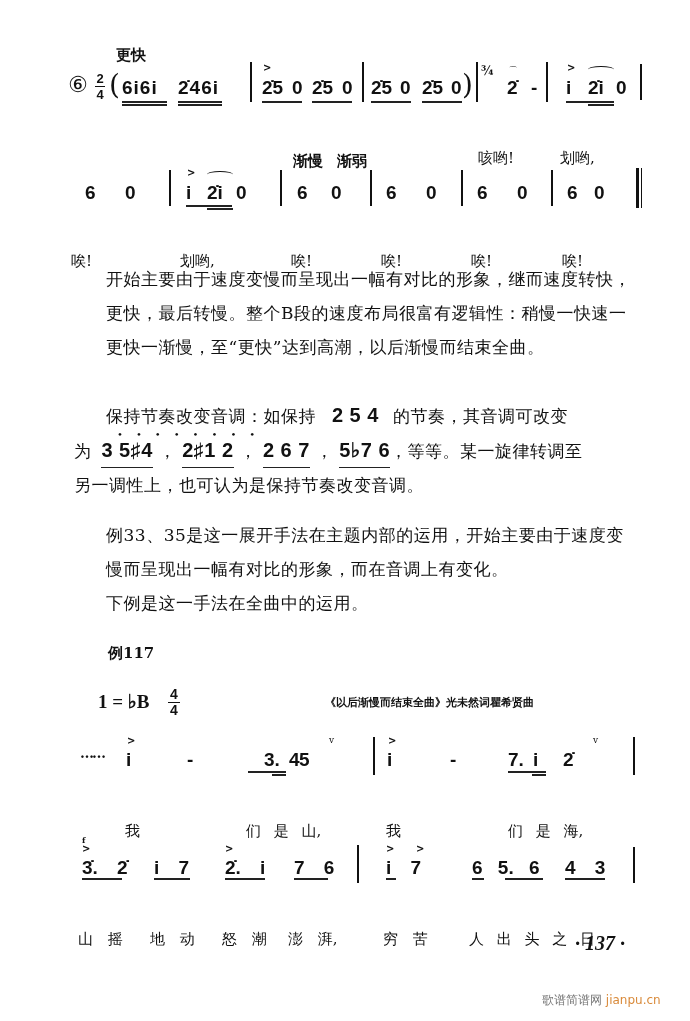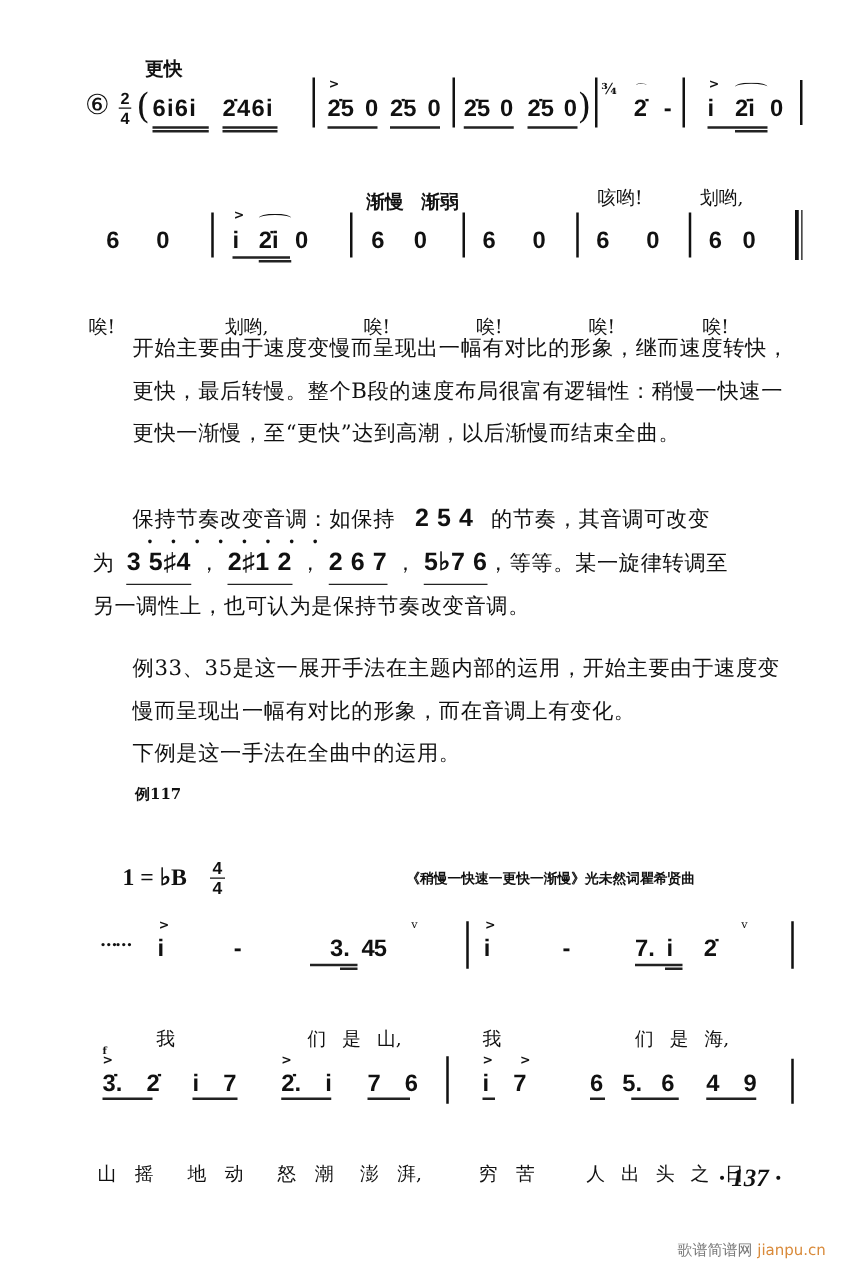--- a/index.html
+++ b/index.html
@@ -147,28 +147,28 @@
 <span class="emph-dots" style="left:117px;top:429px;">••••••••</span>
 
 <div class="para" style="top:518px;">
   <div class="indent">例33、35是这一展开手法在主题内部的运用，开始主要由于速度变慢而呈现出一幅有对比的形象，而在音调上有变化。</div>
 </div>
 <div class="para" style="top:586px;">
   <div class="indent">下例是这一手法在全曲中的运用。</div>
 </div>
 
 <div>
-  <span class="abs" style="left:108px;top:627px;font-size:12px;font-weight:bold;">例117</span>
+  <span class="abs" style="left:108px;top:644px;font-size:15px;font-weight:bold;">例117</span>
   <span class="abs" style="left:98px;top:690px;font-family:'Liberation Serif',serif;font-weight:bold;font-size:19px;">1 = ♭B</span>
   <div class="timesig" style="left:168px;top:688px;font-size:14px;">
     <div>4</div>
       <div class="line" style="width:12px;"></div>
       <div>4</div>
   </div>
-  <span class="abs" style="left:325px;top:695px;font-size:11px;font-weight:bold;font-family:'DejaVu Sans',sans-serif;">《稍慢一快速一更快一渐慢》光未然词瞿希贤曲</span>
+  <span class="abs" style="left:325px;top:695px;font-size:11px;font-weight:bold;font-family:'DejaVu Sans',sans-serif;">《以后渐慢而结束全曲》光未然词瞿希贤曲</span>
 
   <span class="abs" style="left:80px;top:745px;font-size:14px;font-weight:bold;letter-spacing:-2px;">……</span>
   <span class="accent" style="left:127px;top:735px;">&gt;</span>
   <span class="abs num" style="left:126px;top:750px;">i</span>
   <span class="abs num" style="left:187px;top:750px;">-</span>
   <span class="abs num" style="left:264px;top:750px;word-spacing:4px;">3. 4</span>
   <div class="uline" style="left:248px;top:771px;width:38px;"></div>
     <div class="uline" style="left:272px;top:774px;width:14px;"></div>
   <span class="abs num" style="left:299px;top:750px;">5</span>
   <span class="abs" style="left:329px;top:735px;font-size:9px;">v</span>
@@ -202,21 +202,21 @@
   <div class="uline" style="left:294px;top:878px;width:34px;"></div>
   <div class="bar" style="left:357px;top:845px;height:38px;"></div>
 
   <span class="accent" style="left:386px;top:843px;">&gt;</span>
   <span class="accent" style="left:416px;top:843px;">&gt;</span>
   <span class="abs num" style="left:386px;top:858px;word-spacing:14px;">i 7</span>
   <div class="uline" style="left:386px;top:878px;width:10px;"></div>
   <span class="abs num" style="left:472px;top:858px;word-spacing:10px;">6 5. 6</span>
   <div class="uline" style="left:472px;top:878px;width:12px;"></div>
     <div class="uline" style="left:505px;top:878px;width:38px;"></div>
-  <span class="abs num" style="left:565px;top:858px;word-spacing:14px;">4 9</span>
+  <span class="abs num" style="left:565px;top:858px;word-spacing:14px;">4 3</span>
   <div class="uline" style="left:565px;top:878px;width:40px;"></div>
   <div class="bar" style="left:633px;top:847px;height:36px;"></div>
 
   <span class="abs lyric" style="left:78px;top:895px;word-spacing:10px;">山 摇</span>
   <span class="abs lyric" style="left:150px;top:895px;word-spacing:10px;">地 动</span>
   <span class="abs lyric" style="left:222px;top:895px;word-spacing:10px;">怒 潮</span>
   <span class="abs lyric" style="left:288px;top:895px;word-spacing:10px;">澎 湃,</span>
   <span class="abs lyric" style="left:383px;top:895px;word-spacing:10px;">穷 苦</span>
   <span class="abs lyric" style="left:469px;top:895px;word-spacing:8px;">人 出 头 之 日</span>
 </div>

